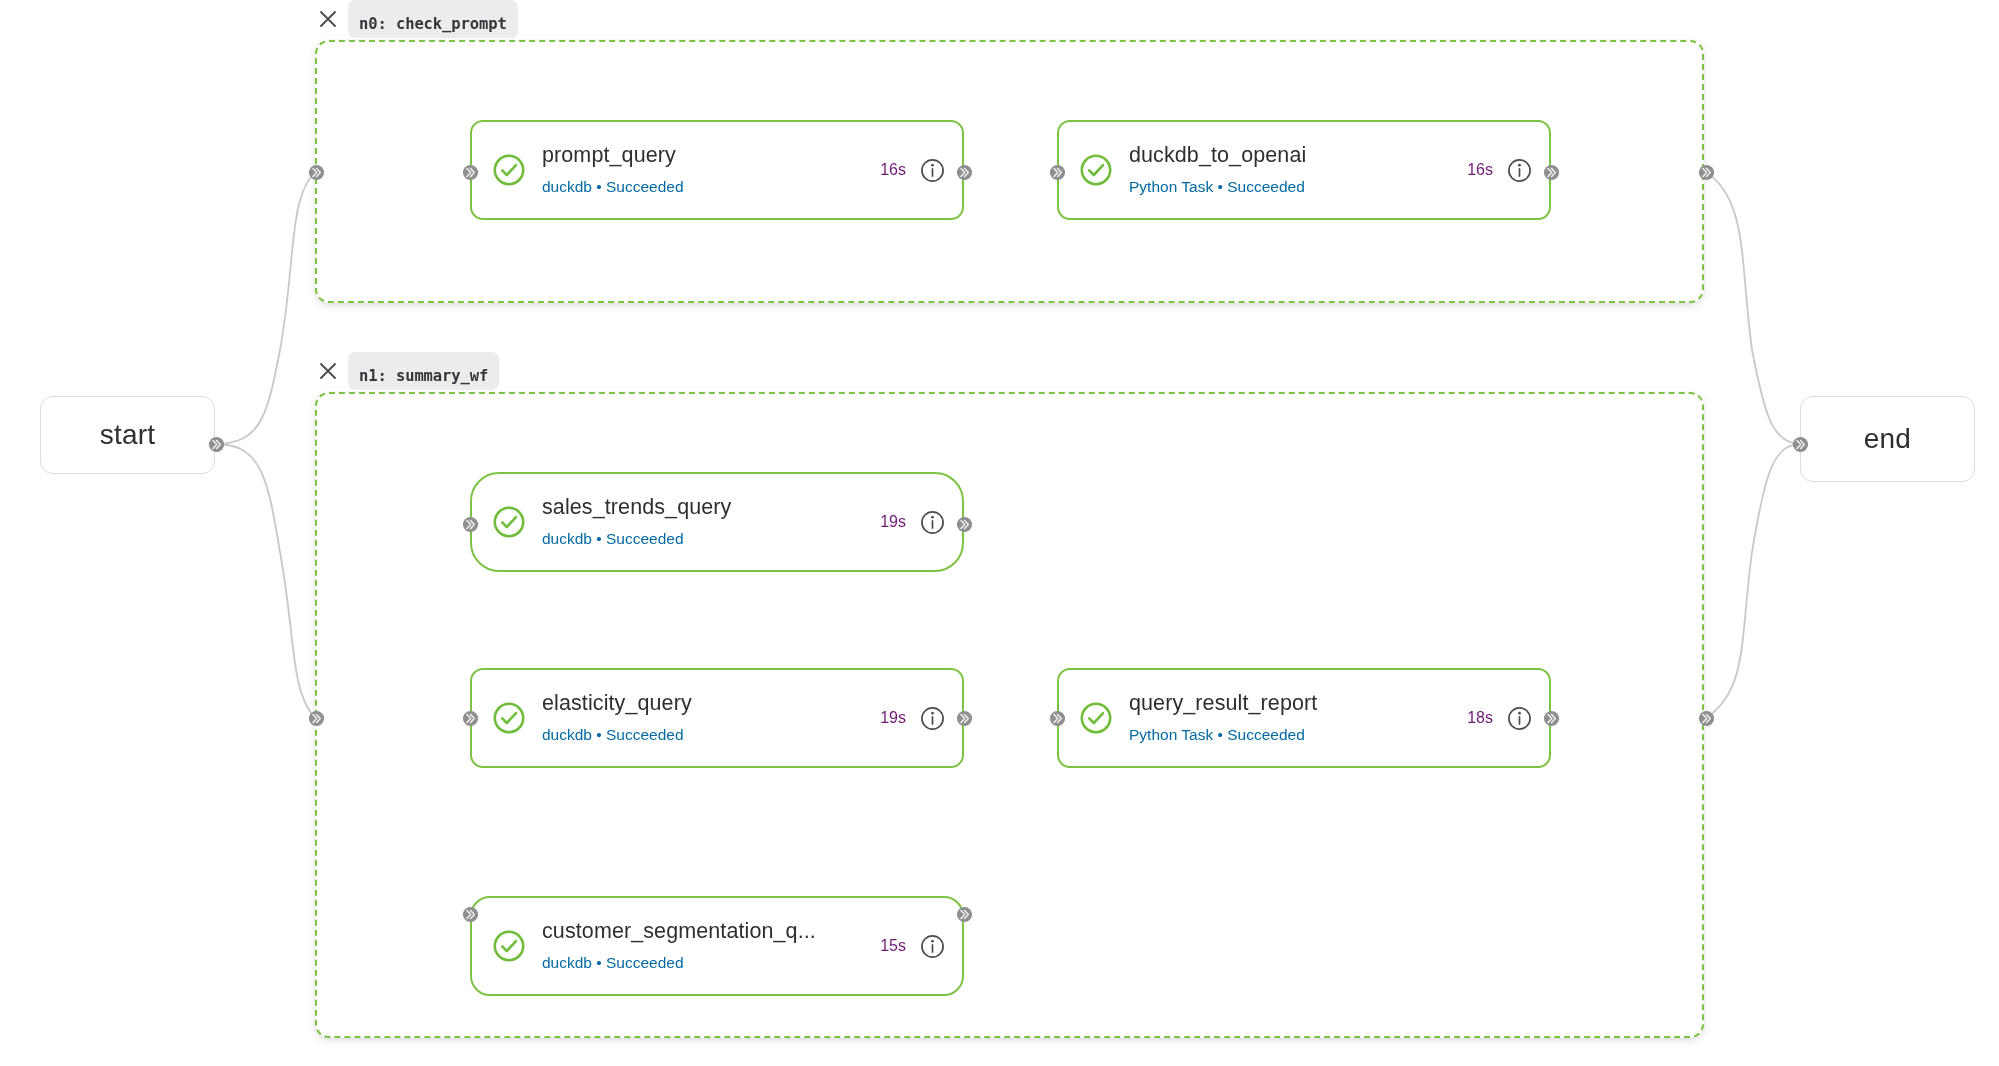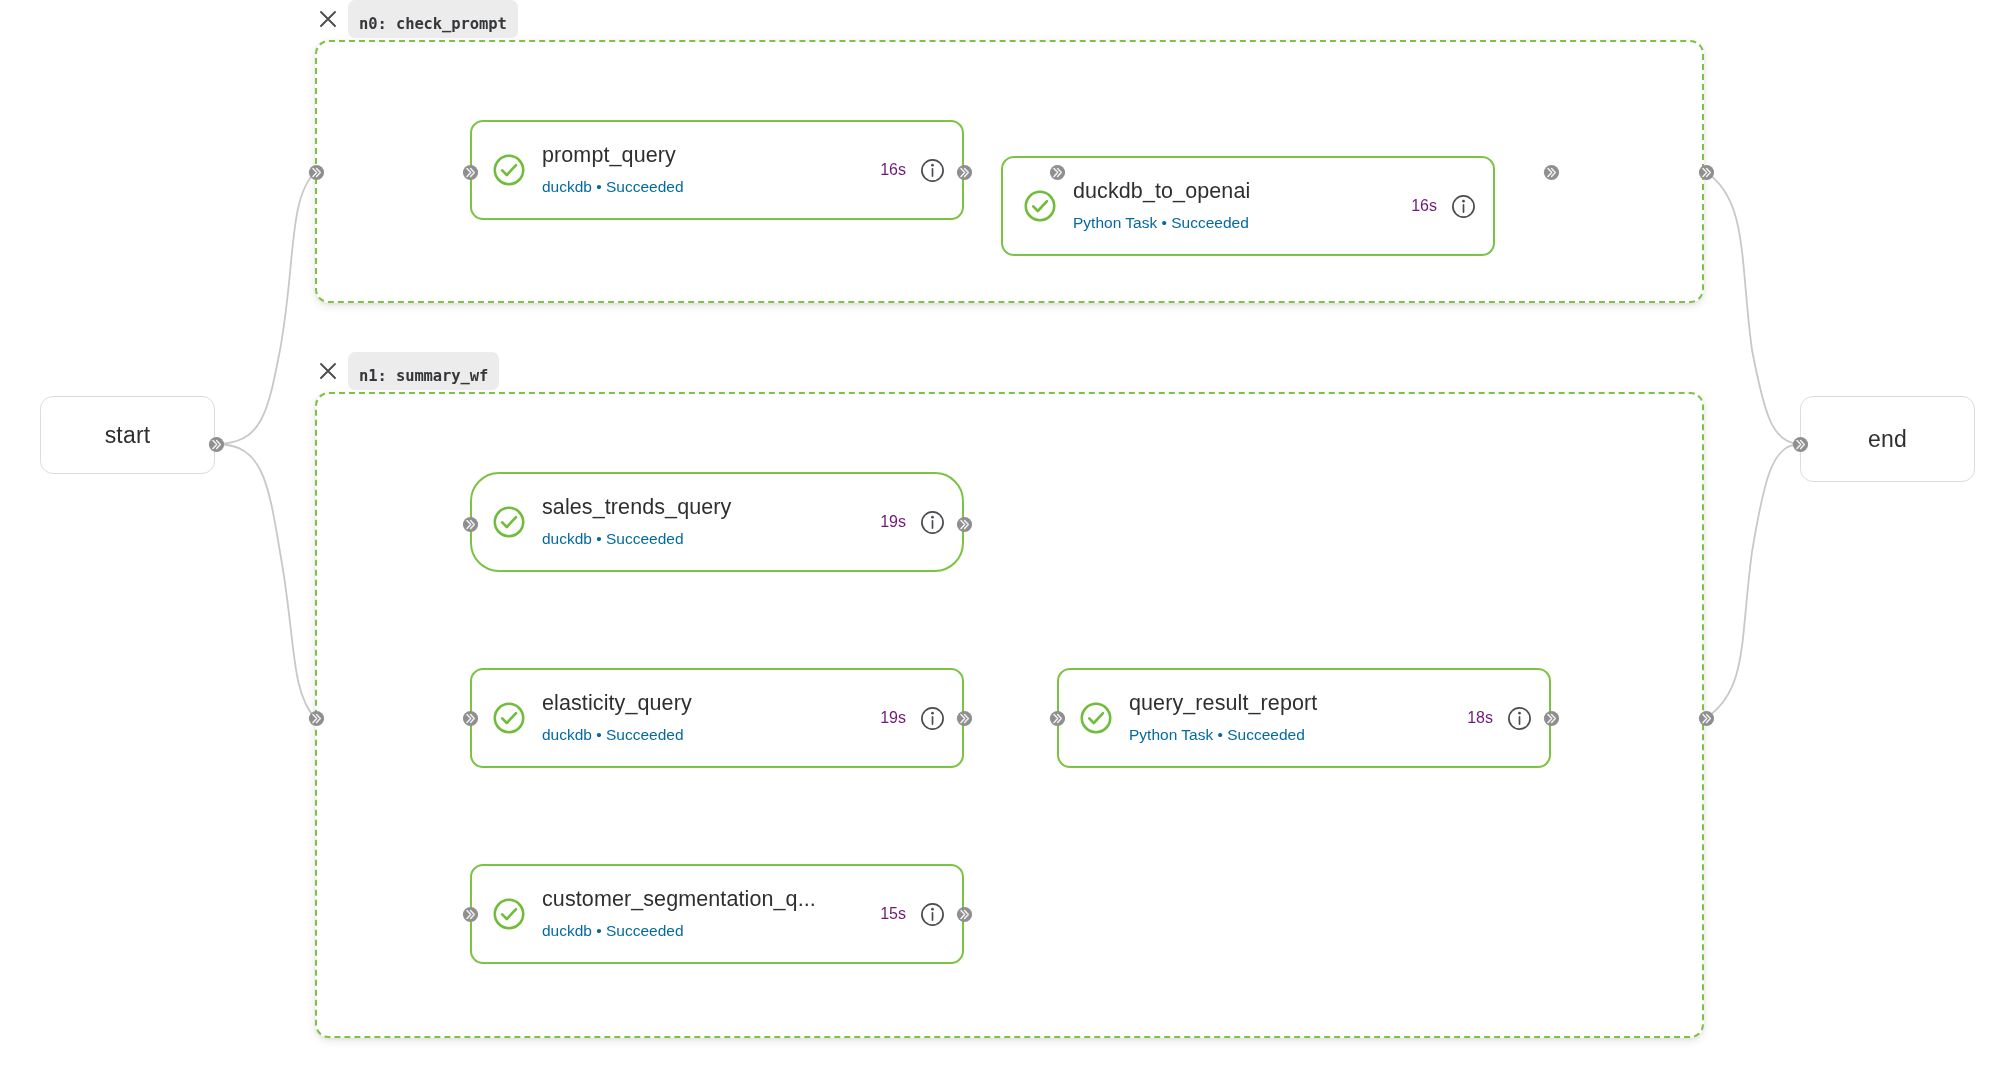--- a/index.html
+++ b/index.html
@@ -133,21 +133,21 @@
     background: #ffffff;
     border: 1.6px solid #dcdcdc;
     border-radius: 13px;
     display: flex;
     align-items: center;
     justify-content: center;
     z-index: 3;
     cursor: pointer;
   }
   .terminal-label {
-    font-size: 23px;
+    font-size: 28px;
     color: #2d2f31;
     letter-spacing: 0.2px;
   }
 
   
   .handle {
     position: absolute;
     width: 17px; height: 17px;
     margin-left: -8.5px;
     margin-top: -8.5px;
@@ -238,21 +238,21 @@
     <div class="task-meta">
       <span class="task-duration">16s</span>
       <svg class="info-icon" viewBox="0 0 25 25">
         <circle cx="12.5" cy="12.5" r="10.6" fill="none" stroke="#4a4c4f" stroke-width="1.7"></circle>
         <circle cx="12.5" cy="7.2" r="1.35" fill="#4a4c4f"></circle>
         <path d="M12.5 10.9 L12.5 18.1" stroke="#4a4c4f" stroke-width="1.7" stroke-linecap="round"></path>
       </svg>
     </div>
   </div>
 
-  <div class="task-node" style="left:1001px; top:120px;margin-top:36px;">
+  <div class="task-node" style="left:1057px; top:120px;">
     <svg class="status-icon" viewBox="0 0 34 34">
       <circle cx="17" cy="17" r="14.2" fill="none" stroke="#6fbd3b" stroke-width="2.6"></circle>
       <path d="M10.2 17.4 L14.8 22 L24 12.2" fill="none" stroke="#6fbd3b" stroke-width="2.6" stroke-linecap="round" stroke-linejoin="round"></path>
     </svg>
     <div class="task-text">
       <div class="task-title">duckdb_to_openai</div>
       <div class="task-sub">Python Task • Succeeded</div>
     </div>
     <div class="task-meta">
       <span class="task-duration">16s</span>
@@ -295,21 +295,21 @@
     <div class="task-meta">
       <span class="task-duration">19s</span>
       <svg class="info-icon" viewBox="0 0 25 25">
         <circle cx="12.5" cy="12.5" r="10.6" fill="none" stroke="#4a4c4f" stroke-width="1.7"></circle>
         <circle cx="12.5" cy="7.2" r="1.35" fill="#4a4c4f"></circle>
         <path d="M12.5 10.9 L12.5 18.1" stroke="#4a4c4f" stroke-width="1.7" stroke-linecap="round"></path>
       </svg>
     </div>
   </div>
 
-  <div class="task-node" style="left:470px; top:864px;">
+  <div class="task-node" style="left:470px; top:896px;border-radius:20px;">
     <svg class="status-icon" viewBox="0 0 34 34">
       <circle cx="17" cy="17" r="14.2" fill="none" stroke="#6fbd3b" stroke-width="2.6"></circle>
       <path d="M10.2 17.4 L14.8 22 L24 12.2" fill="none" stroke="#6fbd3b" stroke-width="2.6" stroke-linecap="round" stroke-linejoin="round"></path>
     </svg>
     <div class="task-text">
       <div class="task-title">customer_segmentation_q...</div>
       <div class="task-sub">duckdb • Succeeded</div>
     </div>
     <div class="task-meta">
       <span class="task-duration">15s</span>

